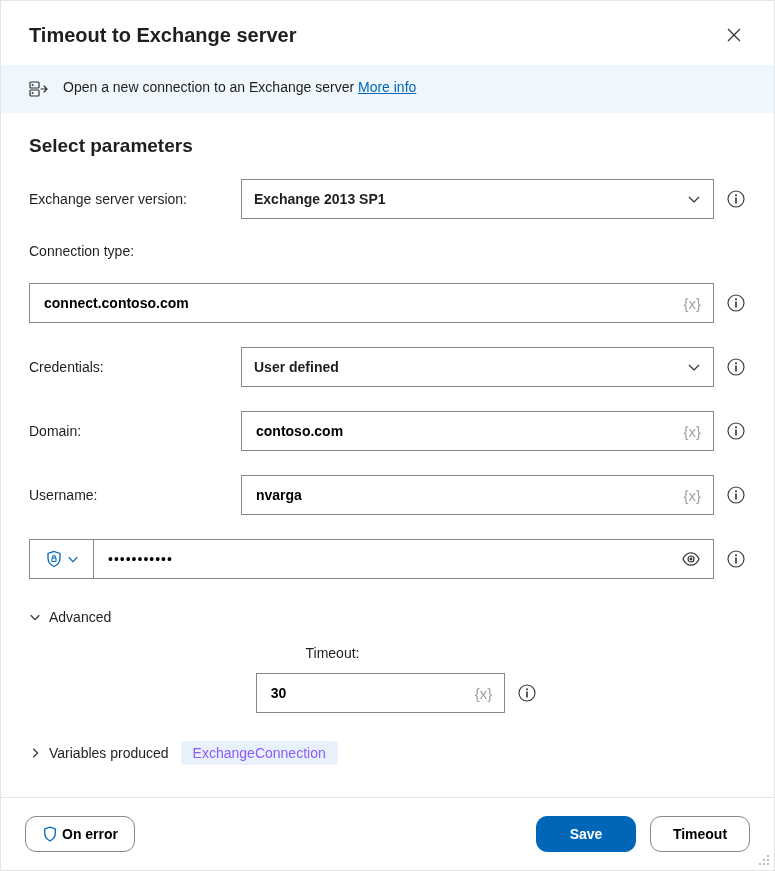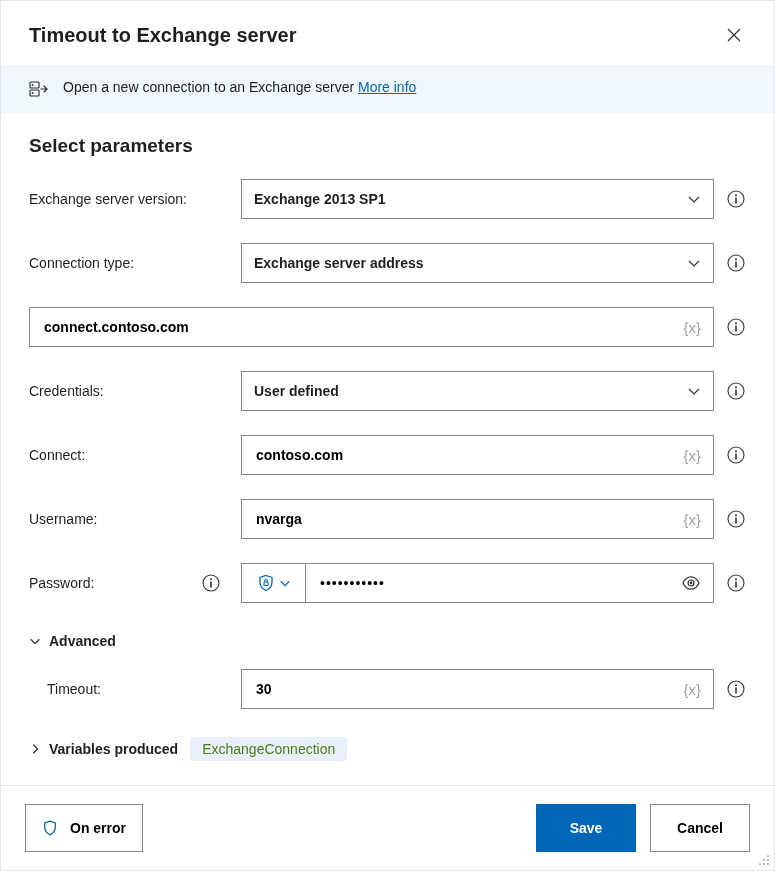--- a/index.html
+++ b/index.html
@@ -155,67 +155,68 @@
   .pw-eye {
     padding: 0 12px;
     cursor: pointer;
     display: flex;
     align-items: center;
   }
   .expander {
     display: flex;
     align-items: center;
     gap: 8px;
-    font-weight: 700;
+    font-weight: 400;
     padding: 6px 0;
     cursor: pointer;
     margin-bottom: 14px;
     margin-top: 4px;
   }
   .indent {
     padding-left: 18px;
+    flex-direction: column;
   }
   .vars-row {
     display: flex;
     align-items: center;
     gap: 12px;
     margin-top: 26px;
   }
   .var-pill {
     background: #e8f1fb;
-    color: #4d7c0f;
+    color: #8b5cf6;
     border-radius: 4px;
     padding: 4px 12px;
     font-size: 14px;
     cursor: pointer;
   }
   .footer {
     border-top: 1px solid #e5e5e5;
     padding: 18px 24px;
     display: flex;
     align-items: center;
     justify-content: space-between;
   }
   .footer-right {
     display: flex;
     gap: 14px;
   }
   .btn {
-    height: 48px;
+    height: 36px;
     min-width: 100px;
-    border-radius: 0;
+    border-radius: 11px;
     border: 1px solid #8a8886;
     background: #fff;
     font-size: 14px;
     font-weight: 600;
     cursor: pointer;
     display: flex;
     align-items: center;
     justify-content: center;
-    gap: 12px;
+    gap: 4px;
     padding: 0 16px;
   }
   .btn.primary {
     background: #0067b8;
     border-color: #0067b8;
     color: #fff;
   }
   .resize-grip {
     position: absolute;
     right: 4px;
@@ -273,35 +274,20 @@
               <circle cx="9" cy="9" r="8" fill="none" stroke="#323130" stroke-width="1.1"></circle>
               <circle cx="9" cy="5.2" r="1" fill="#323130"></circle>
               <rect x="8.2" y="7.5" width="1.6" height="6" fill="#323130"></rect>
             </svg>
         </span>
       </div>
     </div>
 
     <div class="form-row">
       <div class="form-label">Connection type:</div>
-      <div class="field-wrap">
-        <div class="control select">
-          <span class="select-text">Exchange server address</span>
-          <svg width="14" height="14" viewBox="0 0 14 14">
-              <path d="M2 5 L7 10 L12 5" fill="none" stroke="#323130" stroke-width="1.2"></path>
-            </svg>
-        </div>
-        <span class="info-icon">
-          <svg width="18" height="18" viewBox="0 0 18 18">
-              <circle cx="9" cy="9" r="8" fill="none" stroke="#323130" stroke-width="1.1"></circle>
-              <circle cx="9" cy="5.2" r="1" fill="#323130"></circle>
-              <rect x="8.2" y="7.5" width="1.6" height="6" fill="#323130"></rect>
-            </svg>
-        </span>
-      </div>
     </div>
 
     <div class="form-row">
       <div class="field-wrap">
         <div class="control input">
           <input value="connect.contoso.com" style="">
           <span class="var-token">{x}</span>
         </div>
         <span class="info-icon">
           <svg width="18" height="18" viewBox="0 0 18 18">
@@ -326,21 +312,21 @@
           <svg width="18" height="18" viewBox="0 0 18 18">
               <circle cx="9" cy="9" r="8" fill="none" stroke="#323130" stroke-width="1.1"></circle>
               <circle cx="9" cy="5.2" r="1" fill="#323130"></circle>
               <rect x="8.2" y="7.5" width="1.6" height="6" fill="#323130"></rect>
             </svg>
         </span>
       </div>
     </div>
 
     <div class="form-row">
-      <div class="form-label">Connect:</div>
+      <div class="form-label">Domain:</div>
       <div class="field-wrap">
         <div class="control input">
           <input value="contoso.com" style="">
           <span class="var-token">{x}</span>
         </div>
         <span class="info-icon">
           <svg width="18" height="18" viewBox="0 0 18 18">
               <circle cx="9" cy="9" r="8" fill="none" stroke="#323130" stroke-width="1.1"></circle>
               <circle cx="9" cy="5.2" r="1" fill="#323130"></circle>
               <rect x="8.2" y="7.5" width="1.6" height="6" fill="#323130"></rect>
@@ -360,30 +346,20 @@
           <svg width="18" height="18" viewBox="0 0 18 18">
               <circle cx="9" cy="9" r="8" fill="none" stroke="#323130" stroke-width="1.1"></circle>
               <circle cx="9" cy="5.2" r="1" fill="#323130"></circle>
               <rect x="8.2" y="7.5" width="1.6" height="6" fill="#323130"></rect>
             </svg>
         </span>
       </div>
     </div>
 
     <div class="form-row pw-row">
-      <div class="form-label">
-        <span>Password:</span>
-        <span class="info-icon">
-          <svg width="18" height="18" viewBox="0 0 18 18">
-              <circle cx="9" cy="9" r="8" fill="none" stroke="#323130" stroke-width="1.1"></circle>
-              <circle cx="9" cy="5.2" r="1" fill="#323130"></circle>
-              <rect x="8.2" y="7.5" width="1.6" height="6" fill="#323130"></rect>
-            </svg>
-        </span>
-      </div>
       <div class="field-wrap">
         <div class="control">
           <div class="pw-left">
             <svg width="18" height="18" viewBox="0 0 18 18">
                 <path d="M9 1.5 L15 3.5 V8 C15 12 12.5 15 9 16.5 C5.5 15 3 12 3 8 V3.5 Z" fill="none" stroke="#0067b8" stroke-width="1.3"></path>
                 <rect x="7" y="8" width="4" height="3.5" rx="0.6" fill="none" stroke="#0067b8" stroke-width="1.1"></rect>
                 <path d="M7.7 8 V6.8 a1.3 1.3 0 0 1 2.6 0 V8" fill="none" stroke="#0067b8" stroke-width="1.1"></path>
               </svg>
             <svg width="12" height="12" viewBox="0 0 14 14">
                 <path d="M2 5 L7 10 L12 5" fill="none" stroke="#0067b8" stroke-width="1.4"></path>
@@ -451,21 +427,21 @@
       <svg width="16" height="16" viewBox="0 0 16 16">
           <path d="M8 1.2 L13.3 3 V7 C13.3 10.6 11 13.4 8 14.8 C5 13.4 2.7 10.6 2.7 7 V3 Z" fill="none" stroke="#0067b8" stroke-width="1.3"></path>
         </svg>
       <span>On error</span>
     </button>
     <div class="footer-right">
       <button class="btn primary">
         <span>Save</span>
       </button>
       <button class="btn">
-        <span>Cancel</span>
+        <span>Timeout</span>
       </button>
     </div>
   </div>
 
   <svg class="resize-grip" width="14" height="14" viewBox="0 0 14 14">
     <circle cx="11" cy="3" r="1" fill="#a6a6a6"></circle>
     <circle cx="7" cy="7" r="1" fill="#a6a6a6"></circle>
       <circle cx="11" cy="7" r="1" fill="#a6a6a6"></circle>
     <circle cx="3" cy="11" r="1" fill="#a6a6a6"></circle>
       <circle cx="7" cy="11" r="1" fill="#a6a6a6"></circle>

